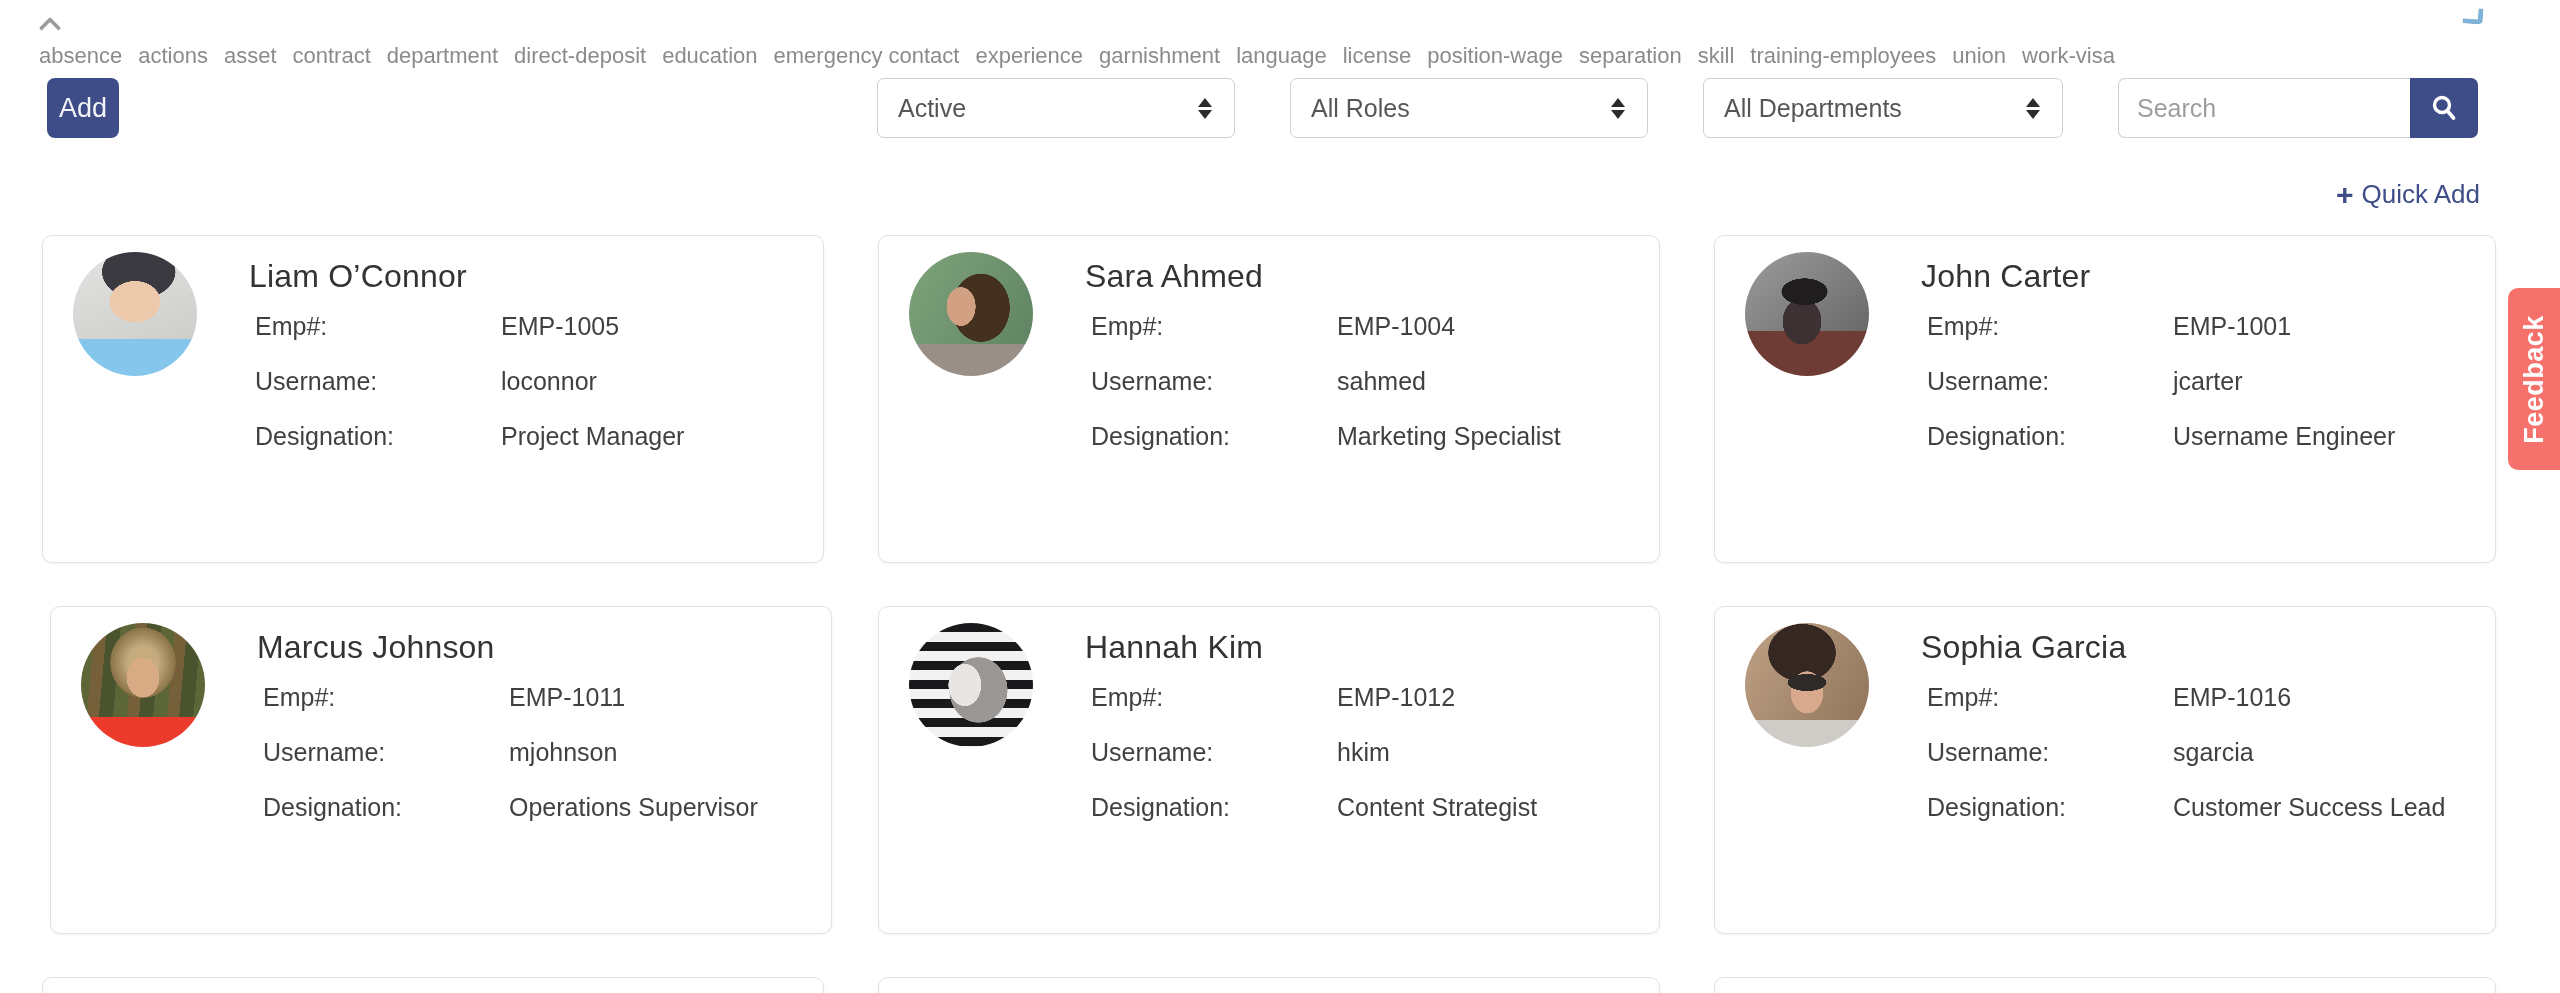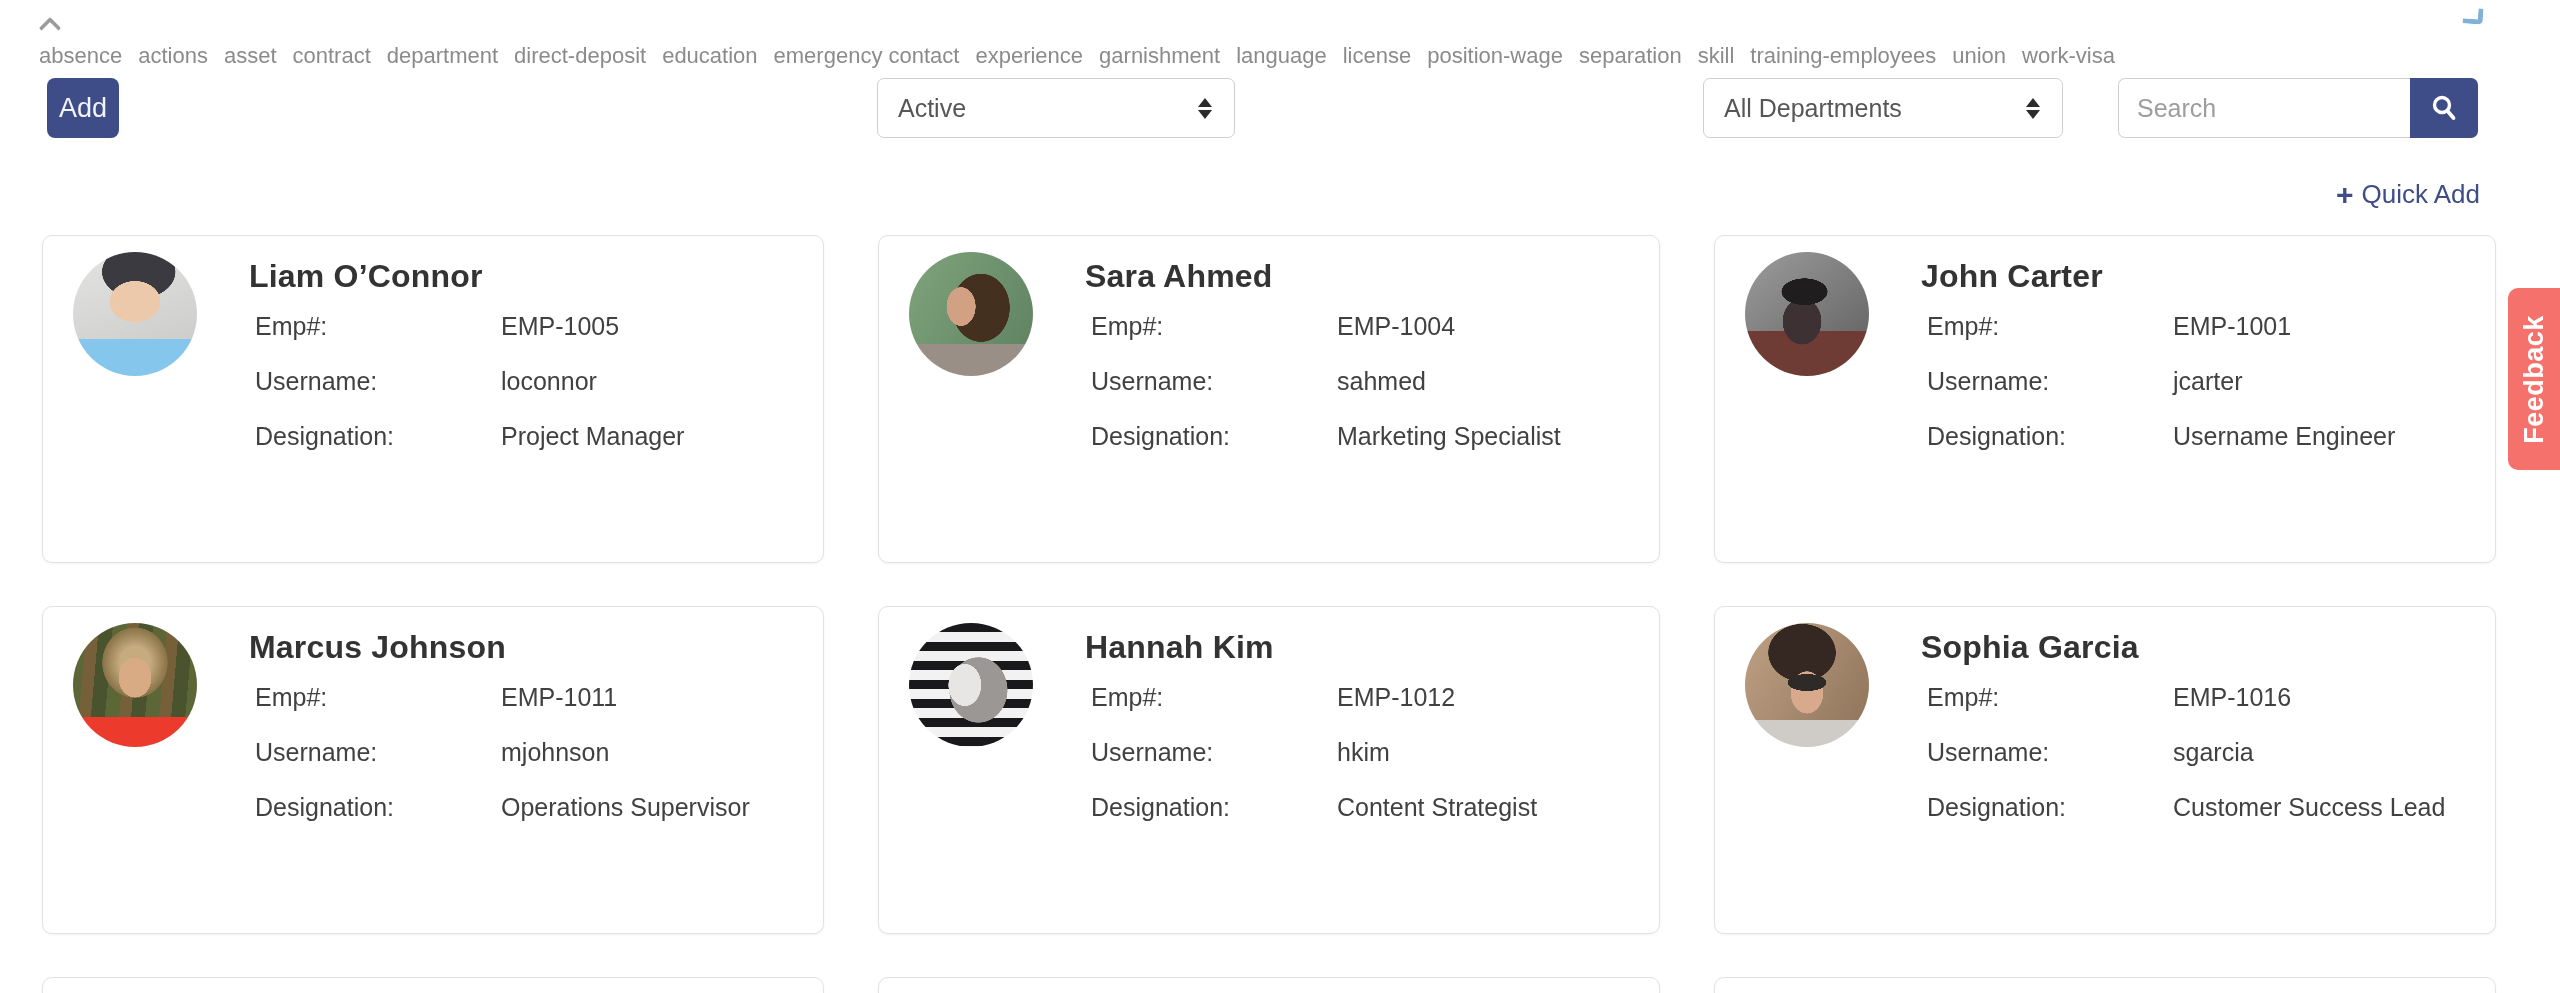--- a/index.html
+++ b/index.html
@@ -51,21 +51,21 @@
         color:#3e4c87; font-size:26px; cursor:pointer; }
   .quick-add .plus { font-size:30px; font-weight:700; line-height:26px; }
 
   
   .grid { position:absolute; left:42px; top:235px; width:2454px; }
   .card { position:absolute; width:782px; height:328px; background:#fff;
         border:1px solid #e2e2e2; border-radius:10px; box-shadow:0 1px 3px rgba(0,0,0,0.05); cursor:pointer; }
   .card.c0 { left:0;      top:0;   }
   .card.c1 { left:836px;  top:0;   }
   .card.c2 { left:1672px; top:0;   }
-  .card.c3 { left:0;      top:371px;padding-left:28px; }
+  .card.c3 { left:8px;      top:371px;padding-left:28px; }
   .card.c4 { left:836px;  top:371px; }
   .card.c5 { left:1672px; top:371px; }
   .card.p0 { left:0;      top:742px; height:40px; }
   .card.p1 { left:836px;  top:742px; height:40px; }
   .card.p2 { left:1672px; top:742px; height:40px; }
 
   .avatar { position:absolute; left:30px; top:16px; width:124px; height:124px;
         border-radius:50%; overflow:hidden; background:#ddd; }
   .avatar[data-variant="liam"] { background:
         radial-gradient(ellipse 42px 34px at 50% 40%, #ecc9ab 0 60%, transparent 61%),
@@ -91,21 +91,21 @@
         radial-gradient(ellipse 28px 36px at 45% 50%, #e8e6e4 0 58%, transparent 59%),
         radial-gradient(ellipse 48px 54px at 56% 54%, #9b9795 0 60%, transparent 61%),
         repeating-linear-gradient(180deg, #19191b 0 9px, #f2f2f2 9px 19px); }
   .avatar[data-variant="sophia"] { background:
         radial-gradient(ellipse 32px 14px at 50% 48%, #2e2a28 0 60%, transparent 61%),
         radial-gradient(ellipse 28px 36px at 50% 56%, #d8a98c 0 58%, transparent 59%),
         radial-gradient(ellipse 54px 46px at 46% 24%, #352823 0 62%, transparent 63%),
         linear-gradient(180deg, transparent 78%, #cfcbc6 78%),
         linear-gradient(120deg, #bfa184, #8d7259); }
 
-  .card-name { position:absolute; left:206px; top:22px; font-size:32px; font-weight:700;
+  .card-name { position:absolute; left:206px; top:22px; font-size:32px; font-weight:400;
         color:#333333; letter-spacing:0.2px; }
   .card-rows { position:absolute; left:212px; top:73px; right:30px; }
   .crow { display:flex; height:34px; margin-bottom:21px; align-items:center; }
   .crow .lbl { width:246px; font-size:25px; color:#414141; }
   .crow .val { font-size:25px; color:#414141; }
 
   
   .feedback { position:absolute; right:0; top:288px; width:52px; height:182px;
         background:#f4716c; border-radius:10px 0 0 10px; cursor:pointer;
         display:flex; align-items:center; justify-content:center; }
@@ -143,20 +143,27 @@
 
   <button class="btn-add">Add</button>
 
   <div class="sel" id="sel-status">
     <span class="sel-value">Active</span>
     <span class="sel-arrows">
         <i class="up"></i>
         <i class="down"></i>
       </span>
   </div>
+  <div class="sel" id="sel-roles">
+    <span class="sel-value">All Roles</span>
+    <span class="sel-arrows">
+        <i class="up"></i>
+        <i class="down"></i>
+      </span>
+  </div>
   <div class="sel" id="sel-departments">
     <span class="sel-value">All Departments</span>
     <span class="sel-arrows">
         <i class="up"></i>
         <i class="down"></i>
       </span>
   </div>
 
   <div class="search-wrap">
     <input class="search-input" type="text" placeholder="Search" style="">

